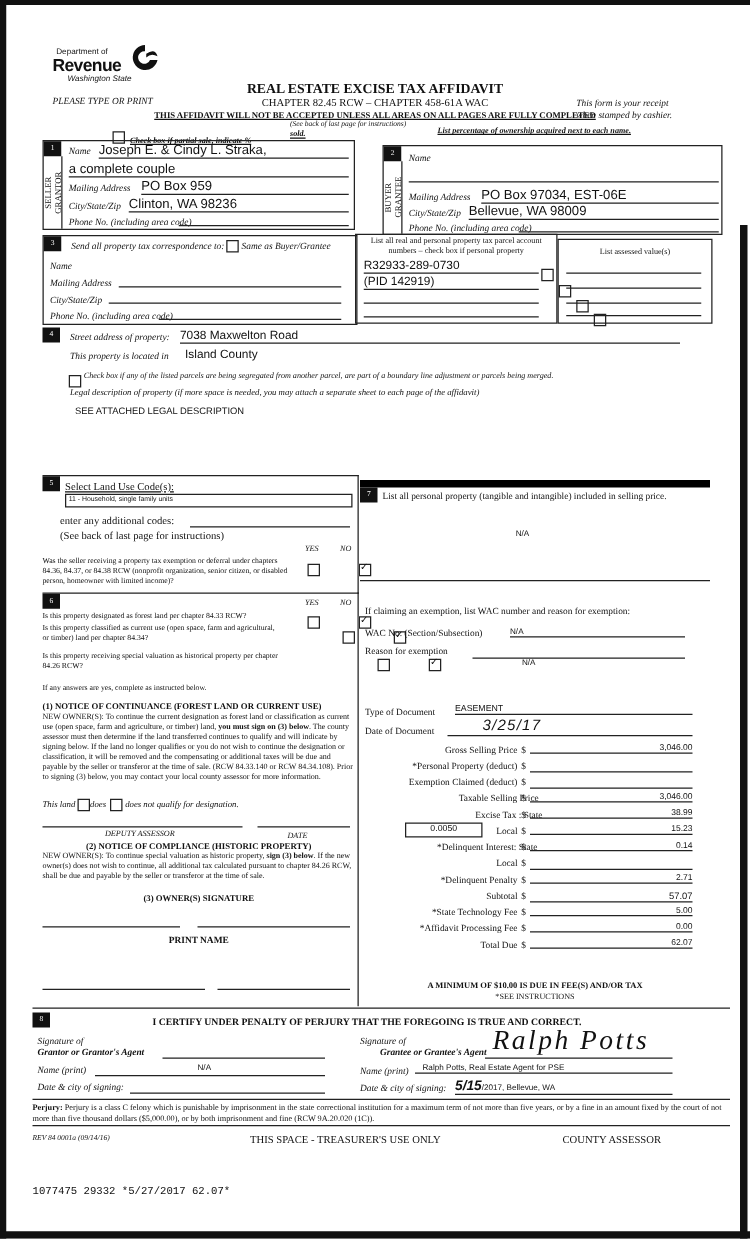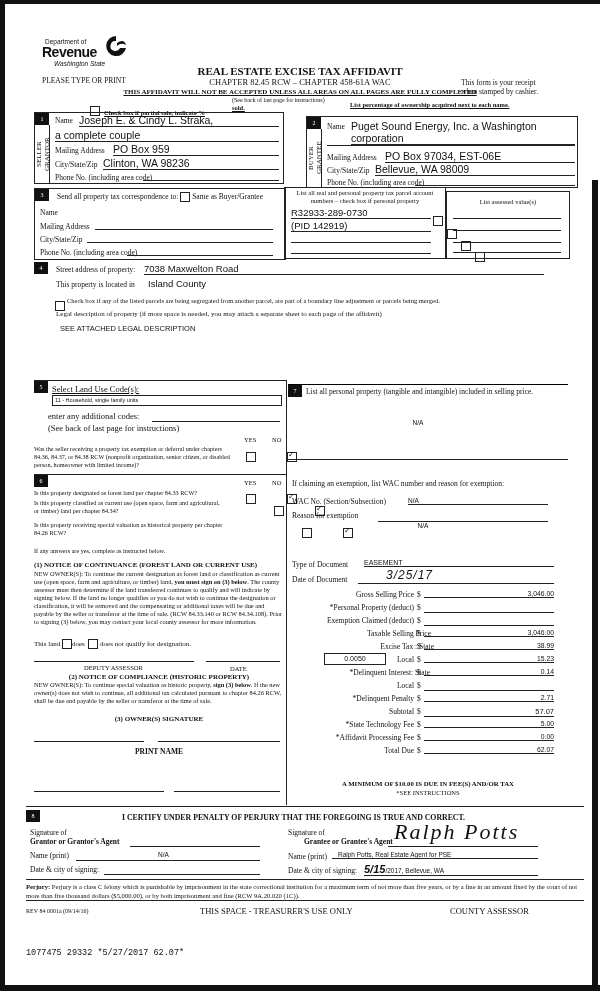--- a/index.html
+++ b/index.html
@@ -5,21 +5,21 @@
   html,body{margin:0;padding:0;}
   body{width:600px;height:991px;background:#fff;position:relative;overflow:hidden;font-family:"Liberation Serif",serif;color:#111;}
   .abs{position:absolute;}
   .edge-left{left:0;top:0;width:5px;height:991px;background:#111;}
   .edge-right{left:592px;top:180px;width:6px;height:811px;background:#111;}
   .edge-top{left:0;top:0;width:600px;height:4px;background:#111;}
   .edge-bottom{left:0;top:985px;width:600px;height:6px;background:#111;}
   .serif{font-family:"Liberation Serif",serif;}
   .sans{font-family:"Liberation Sans",sans-serif;}
   .hand{font-family:"Liberation Sans",sans-serif;font-size:10.5px;}
-  .lbl{font-size:7.5px;white-space:nowrap;}
+  .lbl{font-size:7.5px;white-space:nowrap;font-style:italic;}
   .fill{border-bottom:1px solid #222;}
   .box{border:1px solid #222;}
   .cb{display:inline-block;width:8px;height:8px;border:1px solid #222;vertical-align:middle;background:#fff;position:relative;}
   .cb.checked::after{content:"✓";position:absolute;left:0px;top:-3px;font-size:8px;line-height:10px;}
   .secnum{background:#111;color:#fff;font-size:6px;width:14px;height:12px;text-align:center;line-height:12px;}
   .vlabel{writing-mode:vertical-rl;transform:rotate(180deg);font-size:7px;text-align:center;line-height:8px;}
   .right{text-align:right;}
   .center{text-align:center;}
   .bold{font-weight:bold;}
   .mono{font-family:"Liberation Mono",monospace;}
@@ -78,21 +78,20 @@
   <div class="abs fill" style="left:108px;top:58px;width:136px;height:9px;"></div>
 </div>
 
 
 <div class="abs box" style="left:306px;top:116px;width:270px;height:70px;">
   <div class="abs secnum" style="left:0;top:0;">2</div>
   <div class="abs" style="left:0;top:12px;width:14px;height:58px;border-right:1px solid #222;">
     <div class="vlabel abs" style="left:0;top:4px;height:50px;"><span>BUYER</span> <span>GRANTEE</span></div>
   </div>
   <div class="abs lbl" style="left:20px;top:5px;">Name</div>
-  <div class="abs hand fill" style="left:44px;top:3px;width:224px;">Puget Sound Energy, Inc. a Washington corporation</div>
   <div class="abs fill" style="left:20px;top:28px;width:248px;"></div>
   <div class="abs lbl" style="left:20px;top:36px;">Mailing Address</div>
   <div class="abs hand fill" style="left:78px;top:33px;width:190px;">PO Box 97034, EST-06E</div>
   <div class="abs lbl" style="left:20px;top:49px;">City/State/Zip</div>
   <div class="abs hand fill" style="left:68px;top:46px;width:200px;">Bellevue, WA 98009</div>
   <div class="abs lbl" style="left:20px;top:61px;">Phone No. (including area code)</div>
   <div class="abs fill" style="left:108px;top:59px;width:160px;height:9px;"></div>
 </div>
 
 
@@ -197,21 +196,21 @@
   <div class="abs" style="left:0;top:206px;width:250px;font-size:6.4px;line-height:8px;"><span>NEW OWNER(S): To continue special valuation as historic property,</span> <b>sign (3) below</b><span>. If the new owner(s) does not wish to continue, all additional tax calculated pursuant to chapter 84.26 RCW, shall be due and payable by the seller or transferor at the time of sale.</span></div>
   <div class="abs bold center" style="left:0;top:240px;width:250px;font-size:7px;">(3) OWNER(S) SIGNATURE</div>
   <div class="abs fill" style="left:0;top:266px;width:110px;"></div>
   <div class="abs fill" style="left:124px;top:266px;width:122px;"></div>
   <div class="abs bold center" style="left:0;top:272px;width:250px;font-size:7.5px;">PRINT NAME</div>
   <div class="abs fill" style="left:0;top:316px;width:130px;"></div>
   <div class="abs fill" style="left:140px;top:316px;width:106px;"></div>
 </div>
 
 
-<div class="abs" style="left:288px;top:384px;width:280px;height:420px;border-top:1px solid #000000;text-decoration:underline;">
+<div class="abs" style="left:288px;top:384px;width:280px;height:420px;border-top:6px solid #000000;text-decoration:underline;">
   <div class="abs secnum" style="left:0;top:0;">7</div>
   <div class="abs" style="left:18px;top:2px;width:262px;font-size:7.5px;line-height:10px;">List all personal property (tangible and intangible) included in selling price.</div>
   <div class="abs sans center" style="left:0;top:34px;width:260px;font-size:6.5px;">N/A</div>
 
   <div class="abs" style="left:0;top:74px;width:280px;border-top:1px solid #222;"></div>
   <div class="abs" style="left:4px;top:94px;font-size:7.5px;">If claiming an exemption, list WAC number and reason for exemption:</div>
   <div class="abs" style="left:4px;top:112px;font-size:7.5px;">WAC No. (Section/Subsection)</div>
   <div class="abs sans fill" style="left:120px;top:112px;width:140px;font-size:6.5px;">N/A</div>
   <div class="abs" style="left:4px;top:126px;font-size:7.5px;">Reason for exemption</div>
   <div class="abs fill" style="left:90px;top:126px;width:170px;height:10px;"></div>

